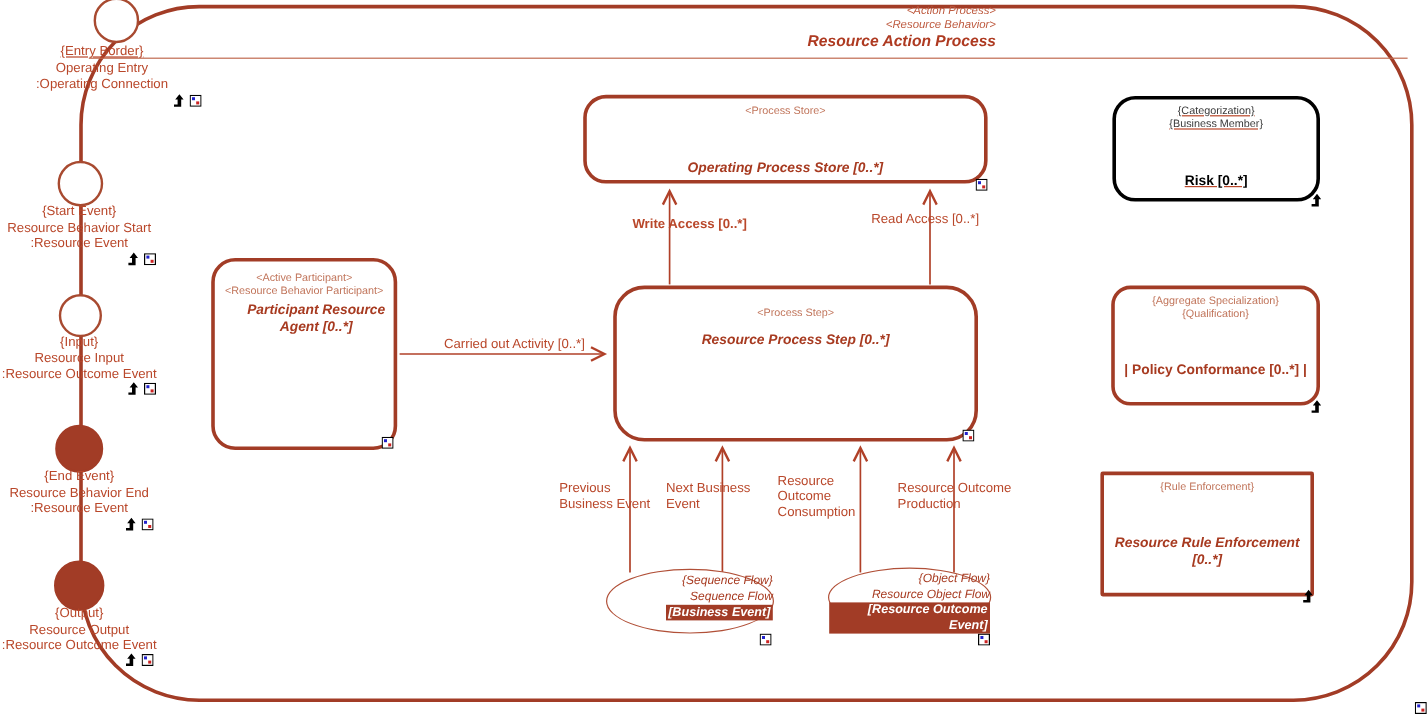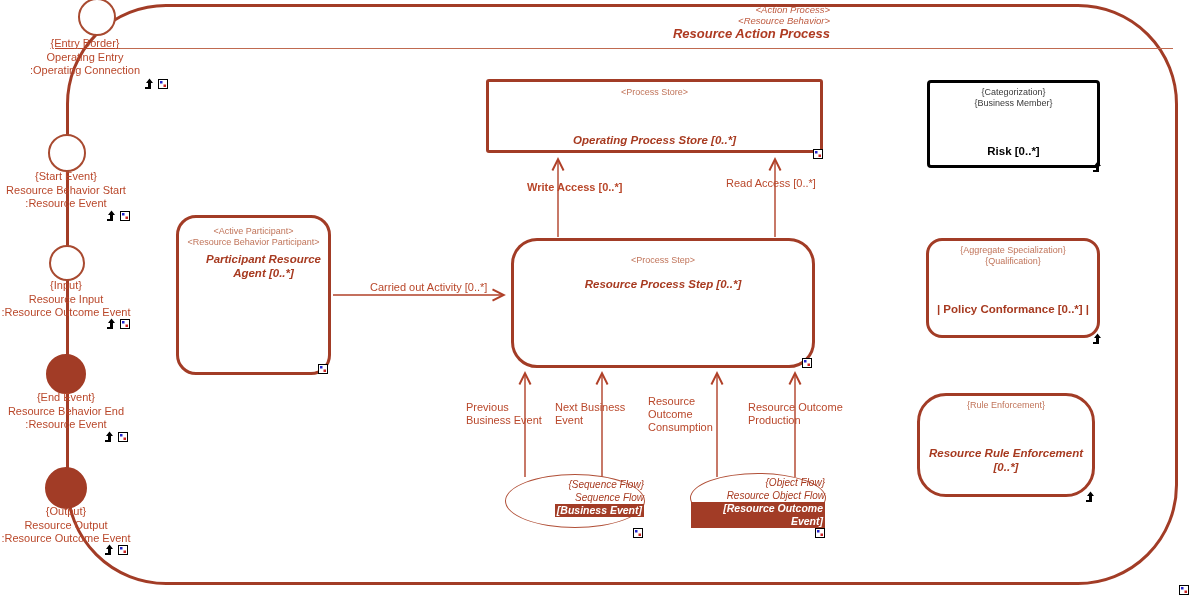--- a/index.html
+++ b/index.html
@@ -41,21 +41,21 @@
     position:absolute; border:1px solid #A84A30; border-radius:30px; background:#fff;
     display:flex; flex-direction:column; align-items:center; justify-content:center;
     font-size:11.5px; font-style:italic; color:#A73A20;
   }
   .chip {
     display:inline-block; background:#A23C26; color:#fff; font-weight:bold;
     font-size:11px; font-style:normal; padding:0 2px; line-height:13px;
   }
 
   
-  .node.black { border-color:#000; border-radius:4px; }
+  .node.black { border-color:#000; border-radius:19px;text-decoration:underline; }
   .node.black .hdr-small { color:#3a3a3a; }
   .node.black .hdr-name { color:#000; font-style:normal; }
   .pill.black { border:2px solid #000; color:#000; font-style:normal; font-weight:bold; font-size:12px; }
 
   .node.qual { border-radius:16px; }
   .node.qual .hdr-name { font-style:normal; }
 
   
   .flow-ellipse {
     border:1px solid #B15038; border-radius:50%; background:#fff; z-index:2;
@@ -181,21 +181,21 @@
   </div>
   <div class="abs pill" style="left:186px; top:290px; width:135px; height:70px; border-radius:35px;">
     <span>Resource Agent</span>
   </div>
   <span class="abs icon" style="left:318px; top:364px;"><svg width="10" height="10">
         <rect x="0.5" y="0.5" width="9" height="9" fill="#fff" stroke="#000"></rect>
         <rect x="2" y="2" width="2.5" height="2.5" fill="#2222cc"></rect>
         <rect x="5.5" y="5.5" width="2.5" height="2.5" fill="#cc2222"></rect>
       </svg></span>
 
-  <div class="abs node" style="left:486px; top:79px; width:337px; height:74px; border-radius:3px; padding-top:5px;">
+  <div class="abs node" style="left:486px; top:79px; width:337px; height:74px; border-radius:19px; padding-top:5px;">
     <div class="hdr-small">&lt;Process Store&gt;</div>
     <div class="hdr-name">Operating Process Store [0..*]</div>
   </div>
   <div class="abs pill" style="left:507px; top:116px; width:296px; height:30px; border-radius:15px;">
     <span>Information Domain</span>
   </div>
   <span class="abs icon" style="left:813px; top:149px;"><svg width="10" height="10">
         <rect x="0.5" y="0.5" width="9" height="9" fill="#fff" stroke="#000"></rect>
         <rect x="2" y="2" width="2.5" height="2.5" fill="#2222cc"></rect>
         <rect x="5.5" y="5.5" width="2.5" height="2.5" fill="#cc2222"></rect>
@@ -232,21 +232,21 @@
     <div class="hdr-name">| Policy Conformance [0..*] |</div>
   </div>
   <div class="abs pill" style="left:936px; top:280px; width:154px; height:40px; border-radius:20px; font-style:normal;">
     <span class="chip">Property</span>
     <span style="margin-top:3px;">Policy</span>
   </div>
   <span class="abs icon" style="left:1092px; top:333px;"><svg width="11" height="12" viewBox="0 0 11 12">
         <path d="M1,11 L1,9 L4,9 L4,5 L2,5 L5.5,0.5 L9,5 L7,5 L7,11 Z" fill="#000"></path>
       </svg></span>
 
-  <div class="abs node" style="left:917px; top:393px; width:178px; height:104px; border-radius:29px; padding-top:4px;">
+  <div class="abs node" style="left:917px; top:393px; width:178px; height:104px; border-radius:2px; padding-top:4px;">
     <div class="hdr-small">{Rule Enforcement}</div>
     <div class="hdr-name">Resource Rule Enforcement [0..*]</div>
   </div>
   <div class="abs pill" style="left:928px; top:423px; width:155px; height:44px; border-radius:22px; font-style:normal;">
     <span class="chip">Property</span>
     <span style="margin-top:3px;">Resource Rule</span>
   </div>
   <span class="abs icon" style="left:1085px; top:491px;"><svg width="11" height="12" viewBox="0 0 11 12">
         <path d="M1,11 L1,9 L4,9 L4,5 L2,5 L5.5,0.5 L9,5 L7,5 L7,11 Z" fill="#000"></path>
       </svg></span>

